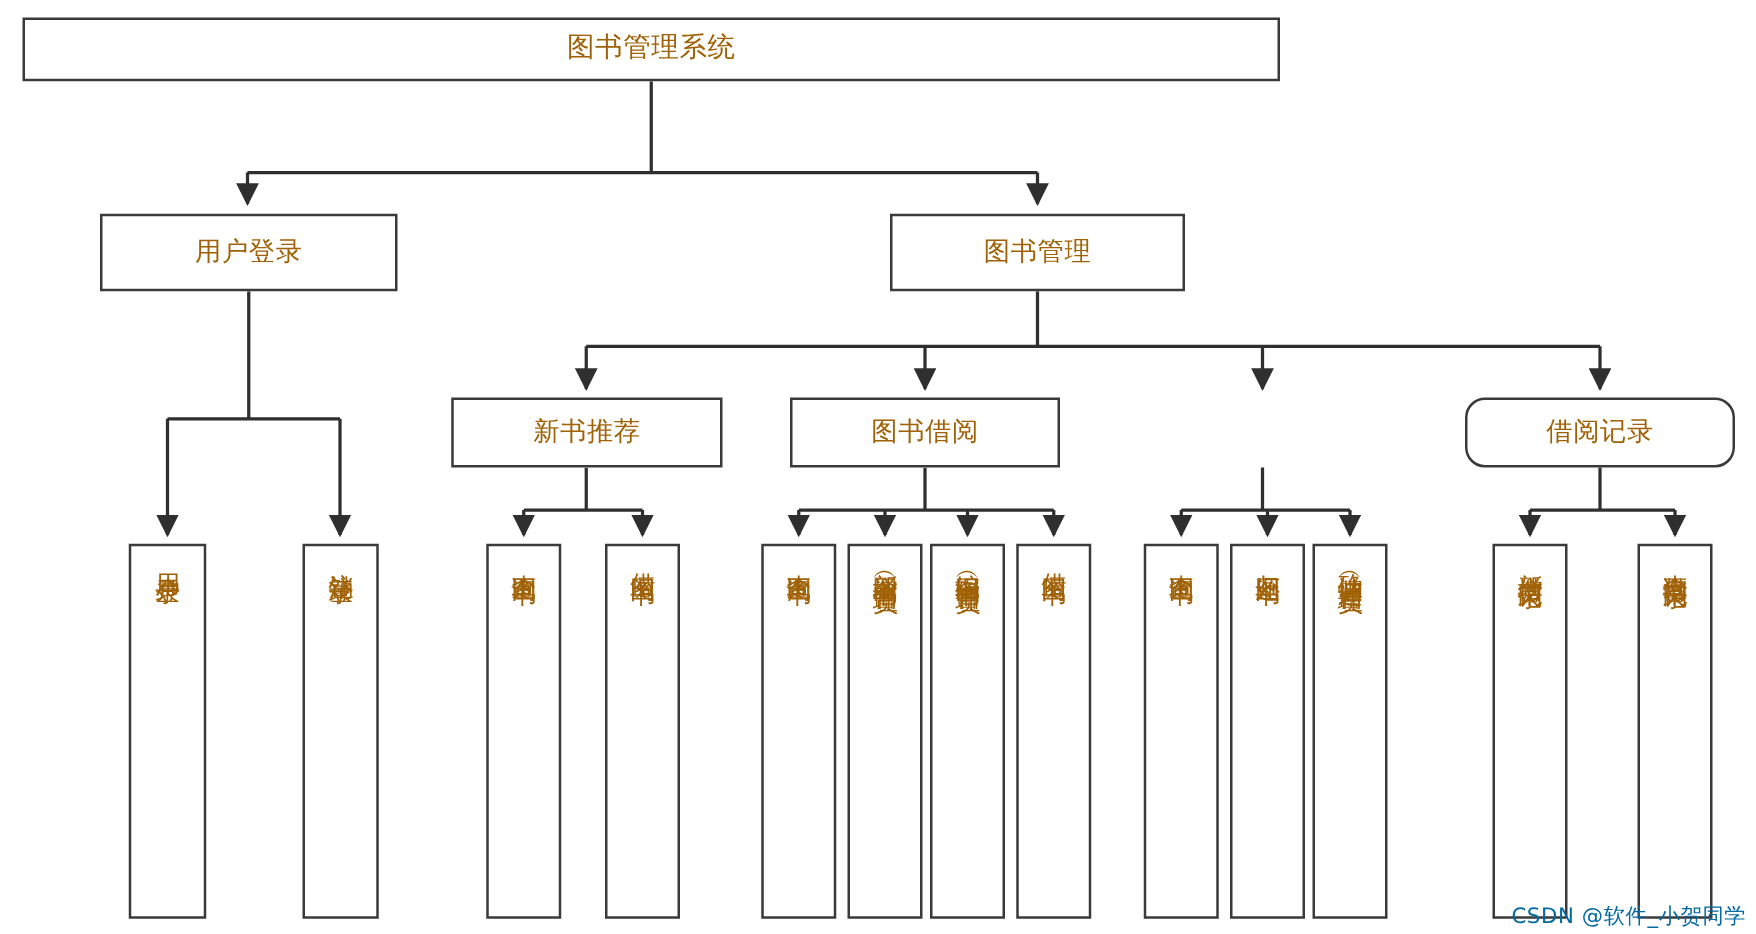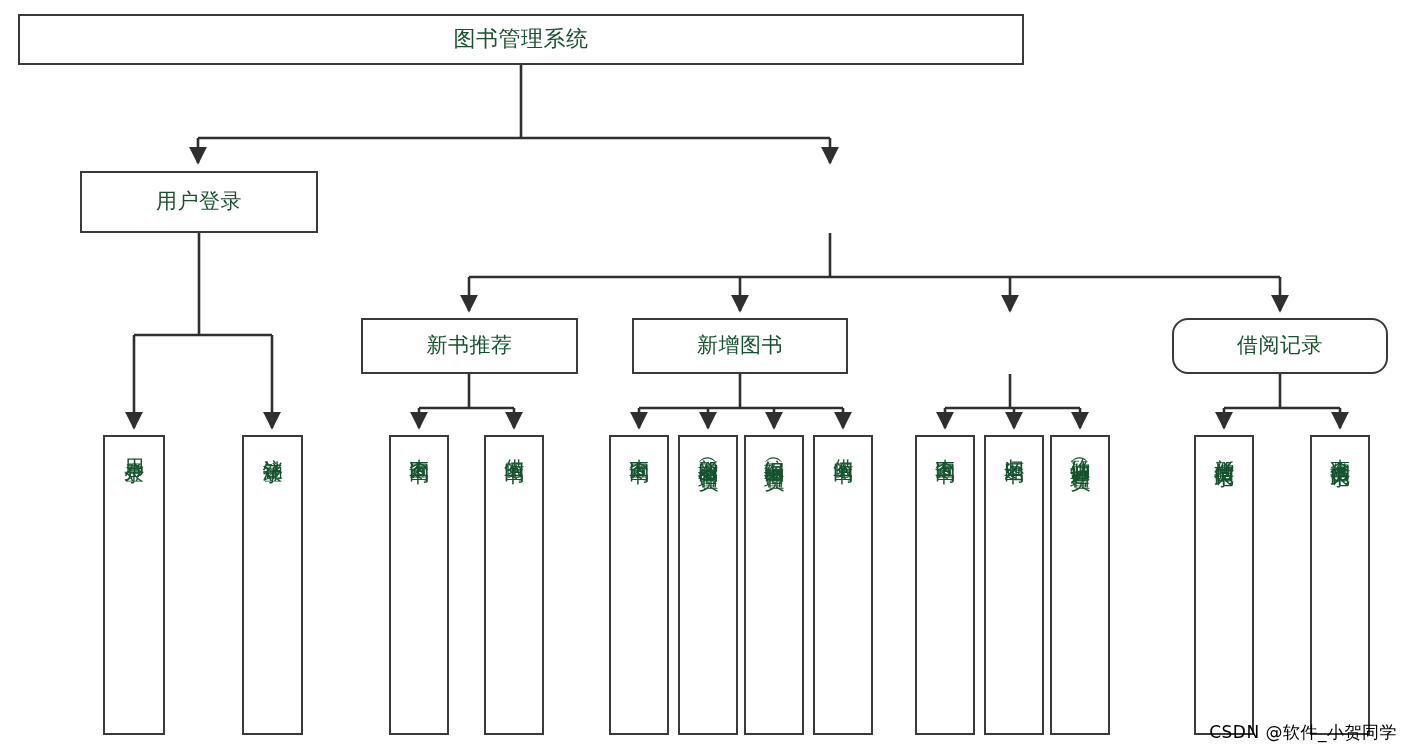--- a/index.html
+++ b/index.html
@@ -28,21 +28,21 @@
     background:#ffffff;
     border:2.5px solid #3a3a3a;
     display:flex;
     align-items:center;
     justify-content:center;
     z-index:2;
   }
   .node .label{
     font-size:21px;
     line-height:1.12;
-    color:#14532d;
+    color:#a16207;
     letter-spacing:0.5px;
     white-space:nowrap;
     text-align:center;
   }
   .node.root .label{font-size:22px;}
   .node.leaf{
     align-items:flex-start;
     justify-content:center;
     padding-top:6px;
   }
@@ -54,21 +54,21 @@
     line-height:1.18;
     letter-spacing:2px;
     white-space:nowrap;
     text-align:left;
   }
   .watermark{
     position:absolute;
     right:8px;
     bottom:3px;
     font-size:17px;
-    color:#000000;
+    color:#0369a1;
     z-index:5;
     white-space:nowrap;
     letter-spacing:0.5px;
   }
 </style>
 </head>
 <body>
 
 <div id="canvas">
 
@@ -122,26 +122,29 @@
     </g>
   </svg>
 
   <div class="node root" id="n-root" style="left: 18px; top: 14px; width: 1006px; height: 51px;">
     <span class="label">图书管理系统</span>
   </div>
 
   <div class="node" id="n-l2-0" style="left: 80px; top: 171px; width: 238px; height: 62px;">
     <span class="label">用户登录</span>
   </div>
+  <div class="node" id="n-l2-1" style="left: 712px; top: 171px; width: 236px; height: 62px;">
+    <span class="label">图书管理</span>
+  </div>
 
   <div class="node" id="n-l3-0" style="left: 361px; top: 318px; width: 217px; height: 56px;">
     <span class="label">新书推荐</span>
   </div>
   <div class="node" id="n-l3-1" style="left: 632px; top: 318px; width: 216px; height: 56px;">
-    <span class="label">新增图书</span>
+    <span class="label">图书借阅</span>
   </div>
   <div class="node" id="n-l3-3" style="left: 1172px; top: 318px; width: 216px; height: 56px; border-radius: 16px;">
     <span class="label">借阅记录</span>
   </div>
 
   <div class="node leaf" id="n-leaf-0" style="left: 103px; top: 435px; width: 62px; height: 300px;">
     <span class="label">用户登录</span>
   </div>
   <div class="node leaf" id="n-leaf-1" style="left: 242px; top: 435px; width: 61px; height: 300px;">
     <span class="label">注销登录</span>

